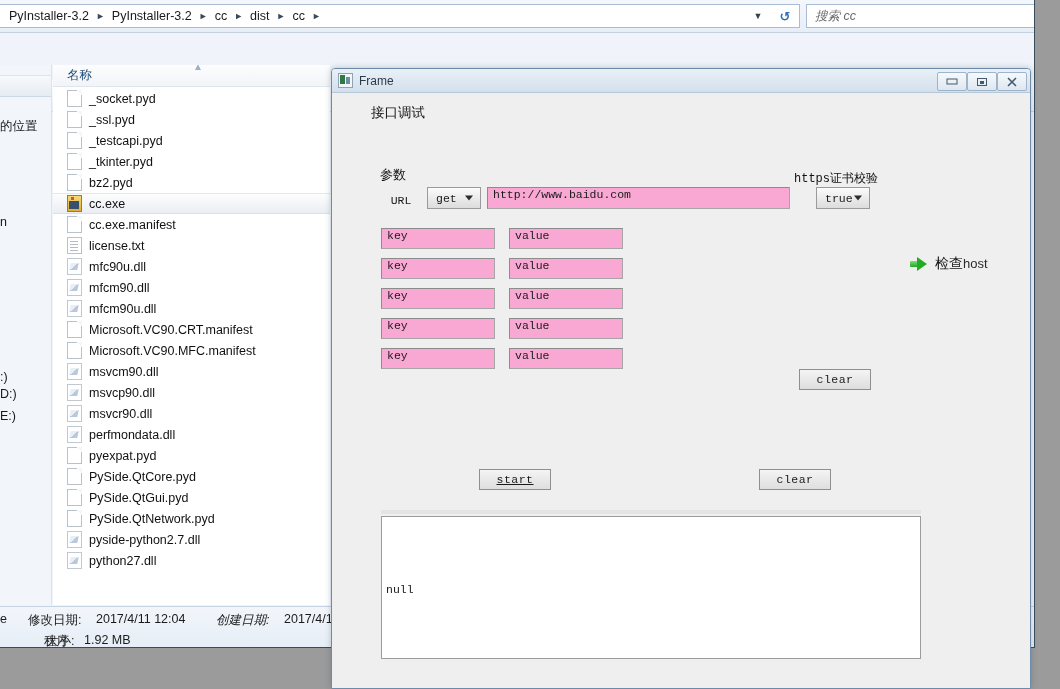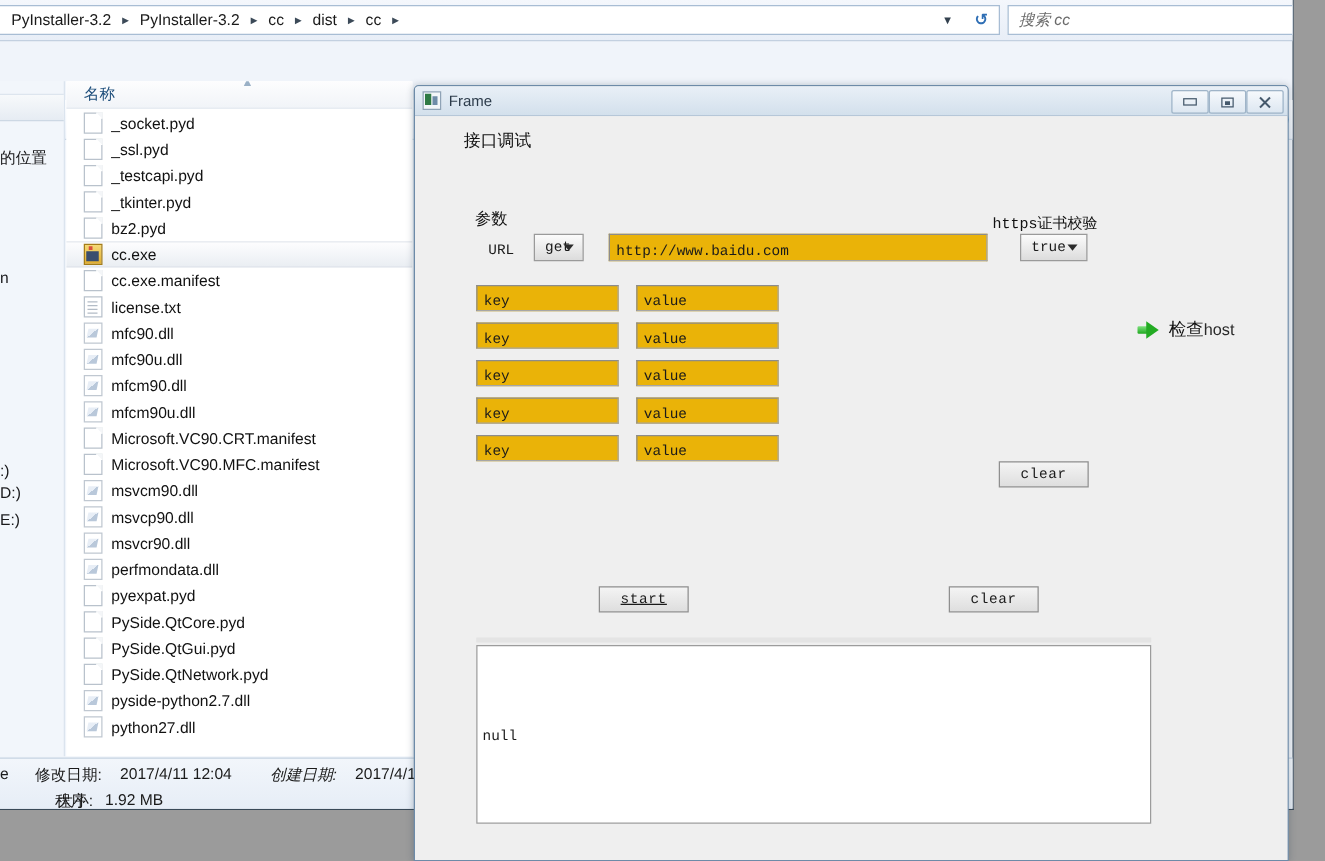--- a/index.html
+++ b/index.html
@@ -143,23 +143,23 @@
   }
   #btn-min{right:63px;}
   #btn-max{right:33px;}
   #btn-close{right:3px;}
   #frame-body{position:absolute;left:0;top:24px;width:698px;height:595px;background:#efefef;}
   .mono{font-family:"Liberation Mono","DejaVu Sans Mono",monospace;}
   #hdr-title{position:absolute;left:39px;top:11px;font-size:13.5px;color:#111;}
   #lbl-params{position:absolute;left:48px;top:73px;font-size:13px;color:#111;}
   #lbl-https{position:absolute;left:462px;top:77px;font-size:12px;color:#111;}
   .tk-entry{
-    position:absolute;background:#eab308;border:1px solid #a6a6a6;
+    position:absolute;background:#f9a8d4;border:1px solid #a6a6a6;
     border-top-color:#8c8c8c;border-left-color:#8c8c8c;
-    box-sizing:border-box;display:flex;align-items:flex-end;padding-left:5px;
+    box-sizing:border-box;display:flex;align-items:flex-start;padding-left:5px;
     font-size:11.5px;color:#1a1a1a;
   }
   .tk-label-box{
     position:absolute;background:#efefef;box-sizing:border-box;
     display:flex;align-items:center;justify-content:center;
     font-size:11.5px;color:#1a1a1a;
   }
   .tk-combo{
     position:absolute;background:linear-gradient(#fbfbfb,#dcdcdc);
     border:1px solid #9a9a9a;box-sizing:border-box;
@@ -292,24 +292,20 @@
         <div class="filerow">
           <span class="ficon ic-doc"></span>
           <span class="fname">cc.exe.manifest</span>
         </div>
         <div class="filerow">
           <span class="ficon ic-txt"></span>
           <span class="fname">license.txt</span>
         </div>
         <div class="filerow">
           <span class="ficon ic-dll"></span>
-          <span class="fname">mfc90.dll</span>
-        </div>
-        <div class="filerow">
-          <span class="ficon ic-dll"></span>
           <span class="fname">mfc90u.dll</span>
         </div>
         <div class="filerow">
           <span class="ficon ic-dll"></span>
           <span class="fname">mfcm90.dll</span>
         </div>
         <div class="filerow">
           <span class="ficon ic-dll"></span>
           <span class="fname">mfcm90u.dll</span>
         </div>
@@ -400,21 +396,21 @@
   </div>
 
   <div id="frame-body">
 
     <div id="hdr-title">接口调试</div>
 
     <div id="lbl-params">参数</div>
     <div id="lbl-https" class="mono">https证书校验</div>
 
     <div class="tk-label-box mono" style="left:49px;top:96px;width:40px;height:22px;">URL</div>
-    <div class="tk-combo mono" style="left:95px;top:94px;width:40px;height:22px;">
+    <div class="tk-combo mono" style="left:95px;top:94px;width:54px;height:22px;">
       <span>get</span>
       <span class="arrow"></span>
     </div>
     <div class="tk-entry mono" style="left:155px;top:94px;width:303px;height:22px;">
       <span>http://www.baidu.com</span>
     </div>
 
     <div class="tk-combo mono" style="left:484px;top:94px;width:54px;height:22px;">
       <span>true</span>
       <span class="arrow"></span>

